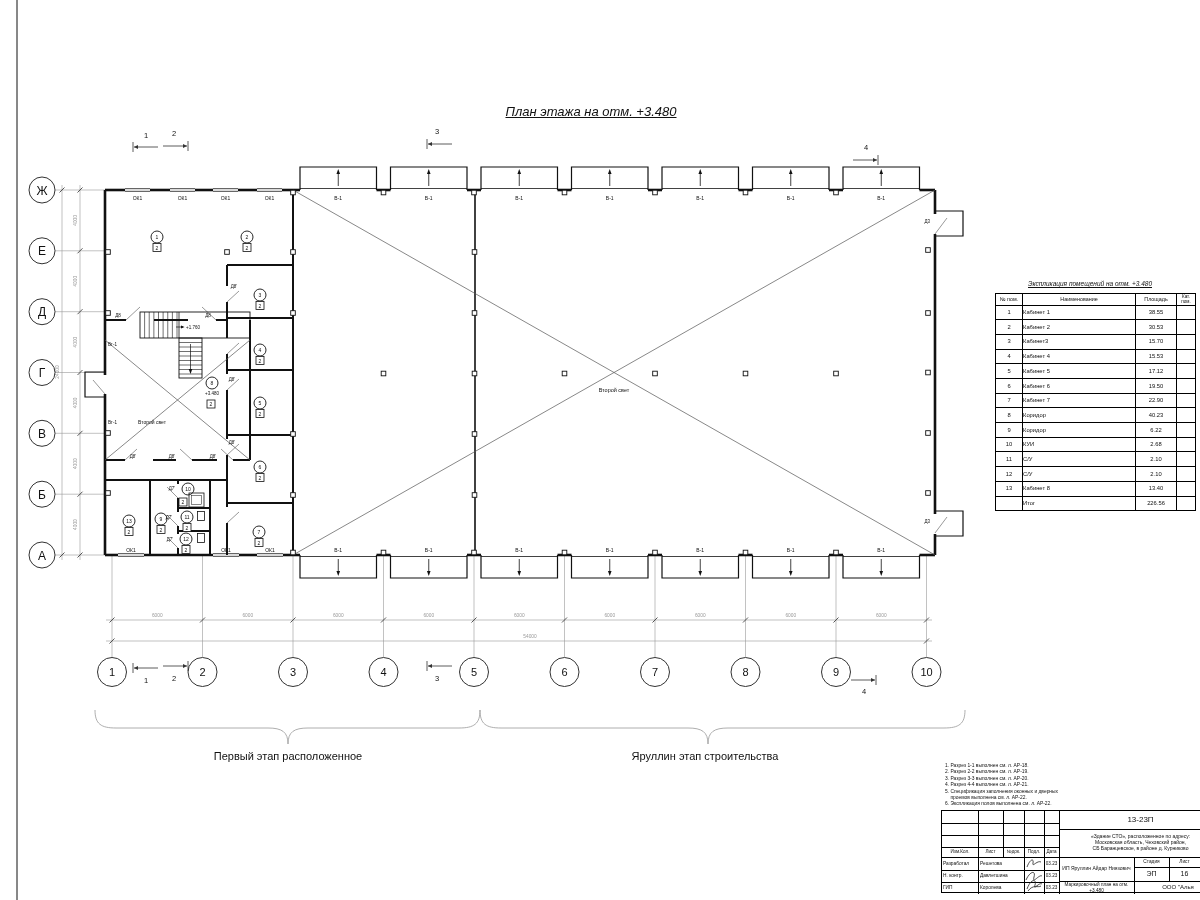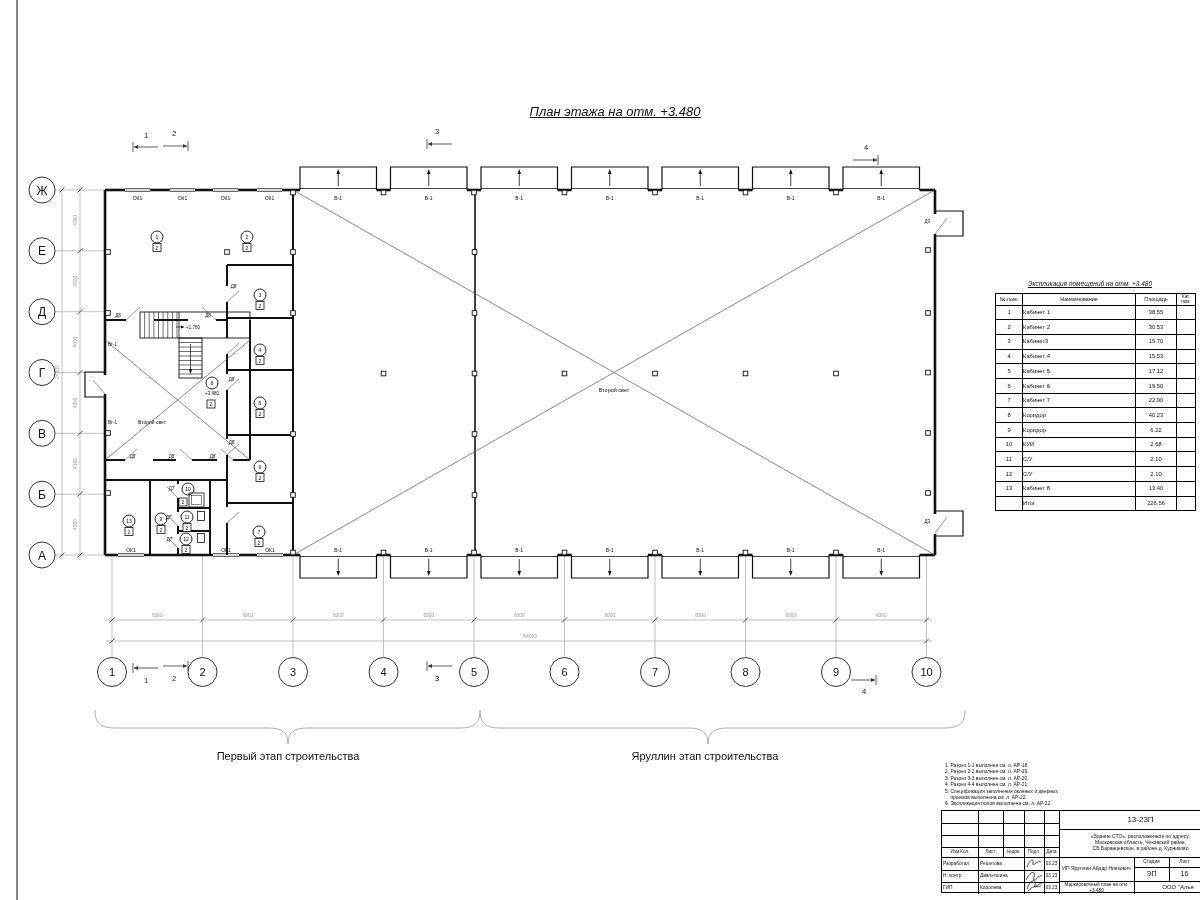--- a/index.html
+++ b/index.html
@@ -459,23 +459,23 @@
     <line x1="427" y1="661" x2="427" y2="671" stroke="#333" stroke-width="0.8"></line>
     <text x="437" y="681" font-size="7.5" fill="#111" text-anchor="middle" font-family="&quot;Liberation Sans&quot;,sans-serif">3</text>
     <line x1="851" y1="680" x2="875" y2="680" stroke="#333" stroke-width="0.8"></line>
     <polygon points="871,678 871,682 875,680" fill="#333"></polygon>
     <line x1="876" y1="675" x2="876" y2="685" stroke="#333" stroke-width="0.8"></line>
     <text x="864" y="694" font-size="7.5" fill="#111" text-anchor="middle" font-family="&quot;Liberation Sans&quot;,sans-serif">4</text>
     <path d="M95,710 C95,724 101,728 116,728 L268,728 C282,728 288,732 288,744 C288,732 294,728 308,728 L459,728 C474,728 480,724 480,710" fill="none" stroke="#999" stroke-width="0.8"></path>
     <path d="M480,710 C480,724 486,728 501,728 L688,728 C702,728 708,732 708,744 C708,732 714,728 728,728 L944,728 C959,728 965,724 965,710" fill="none" stroke="#999" stroke-width="0.8"></path>
   </svg>
 
-<div class="abs drawing-title" style="left:615px;top:104px">План этажа на отм. +3.480</div>
-
-<div class="abs stage-label" style="left:288px;top:750px">Первый этап строительства</div>
+<div class="abs drawing-title" style="left:591px;top:104px">План этажа на отм. +3.480</div>
+
+<div class="abs stage-label" style="left:288px;top:750px">Первый этап расположенное</div>
 <div class="abs stage-label" style="left:705px;top:750px">Яруллин этап строительства</div>
 
 <div class="abs expl-title" style="left:1090px;top:280px">Экспликация помещений на отм. +3.480</div>
 
 <div class="abs" style="left:995px;top:293px">
   <table class="expl">
     <thead>
       <tr>
         <th style="width:26px">№ пом.</th>
         <th style="width:112px">Наименование</th>

